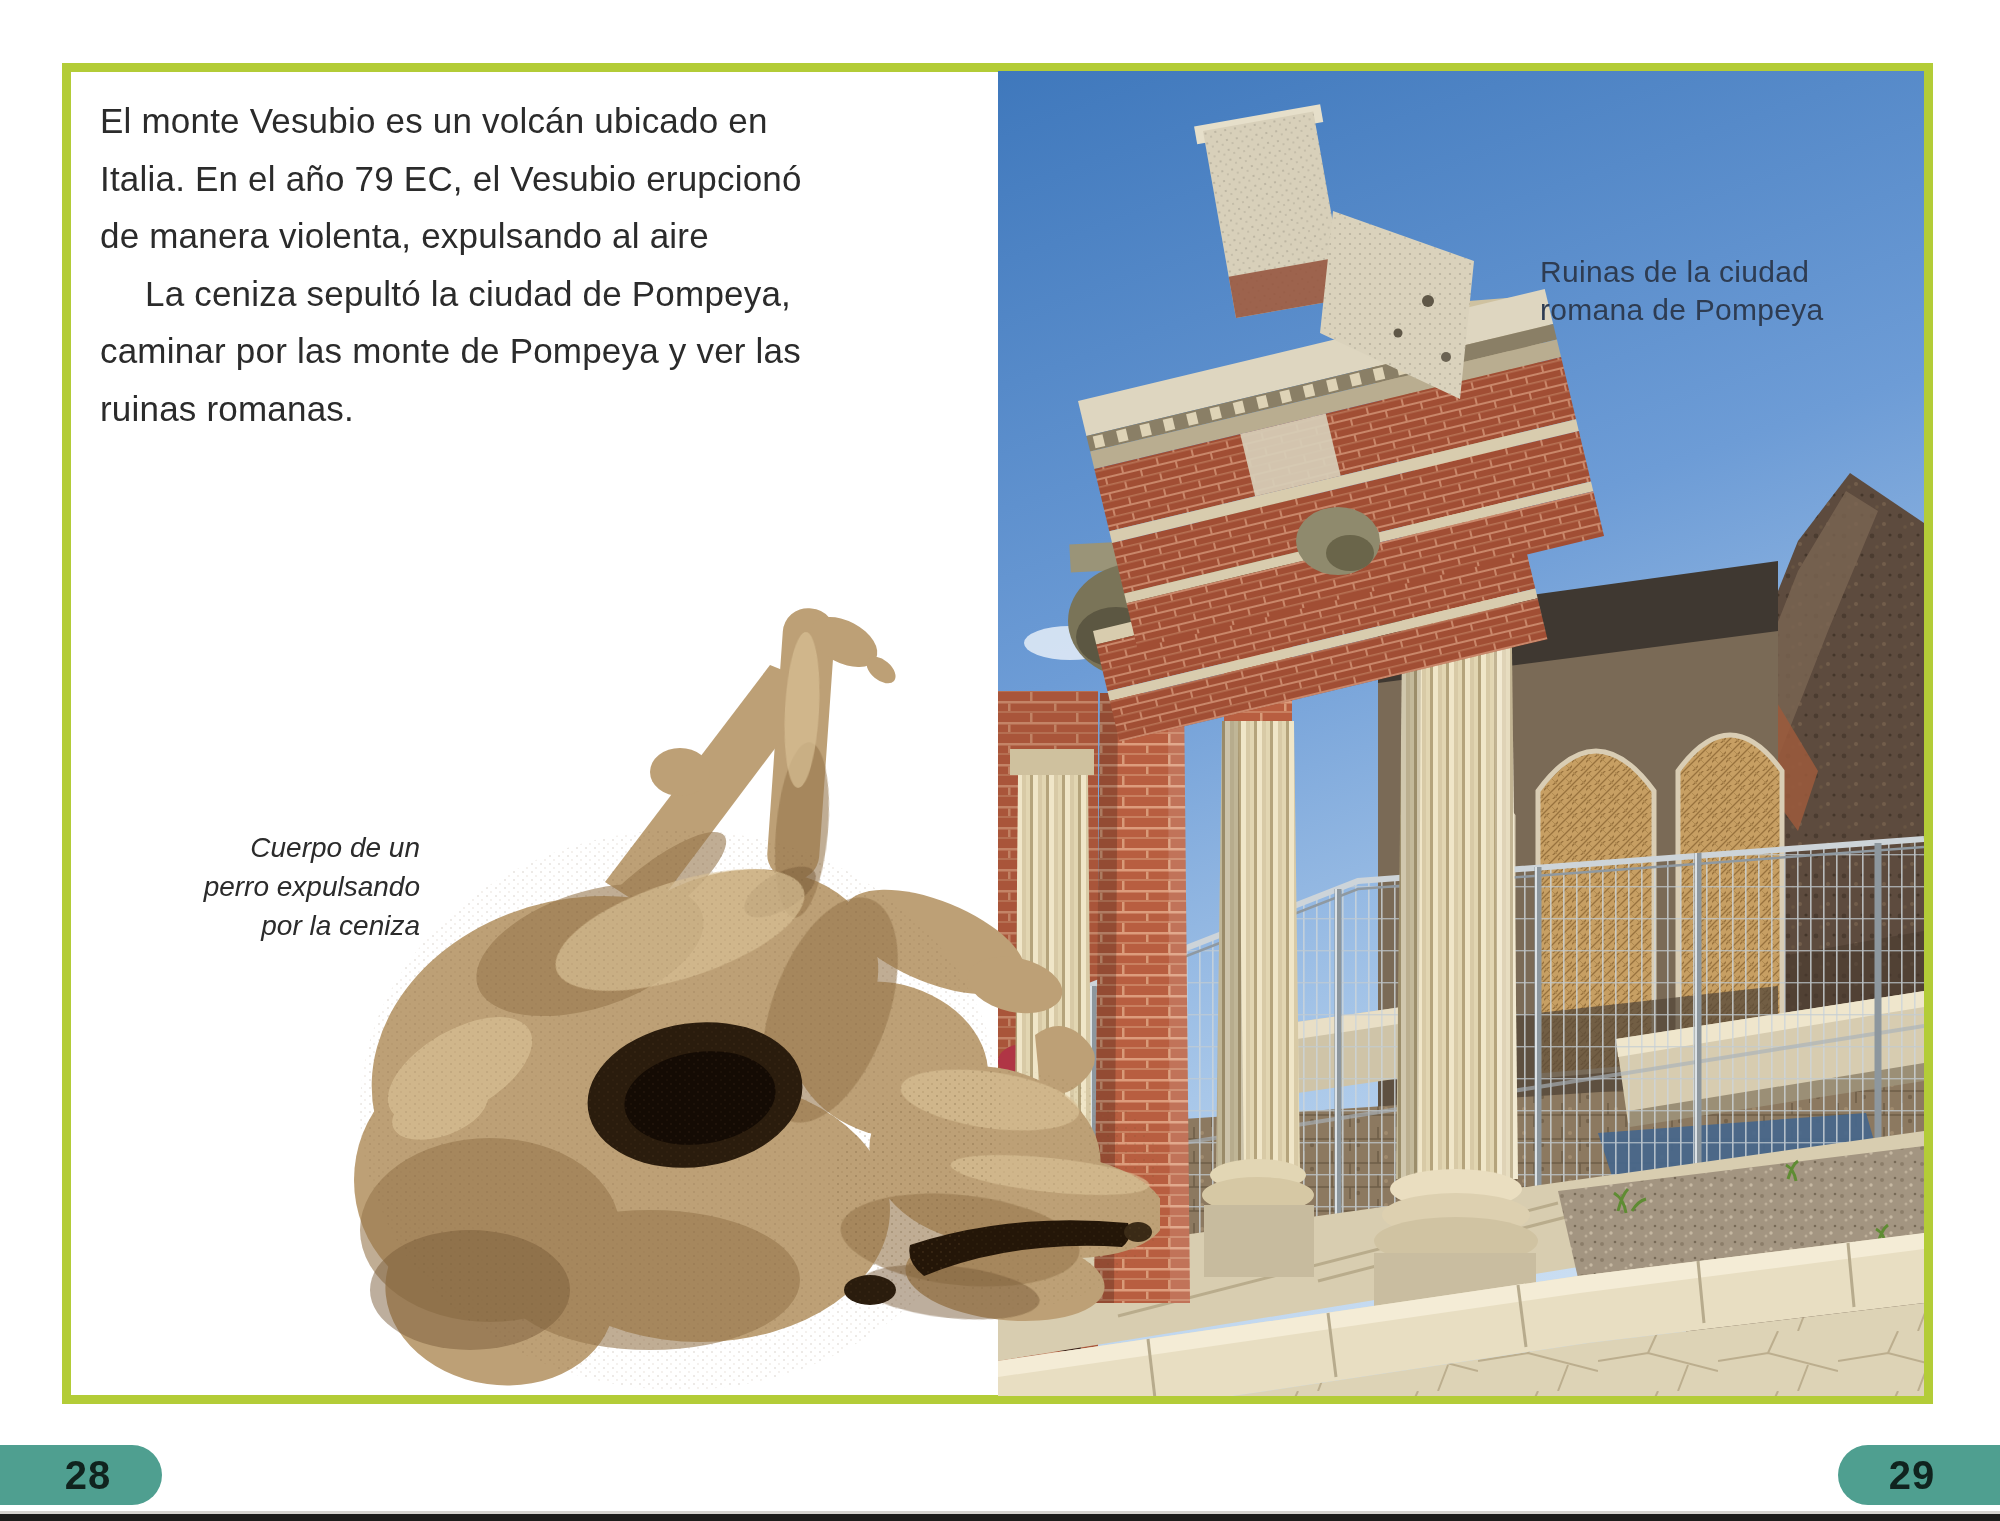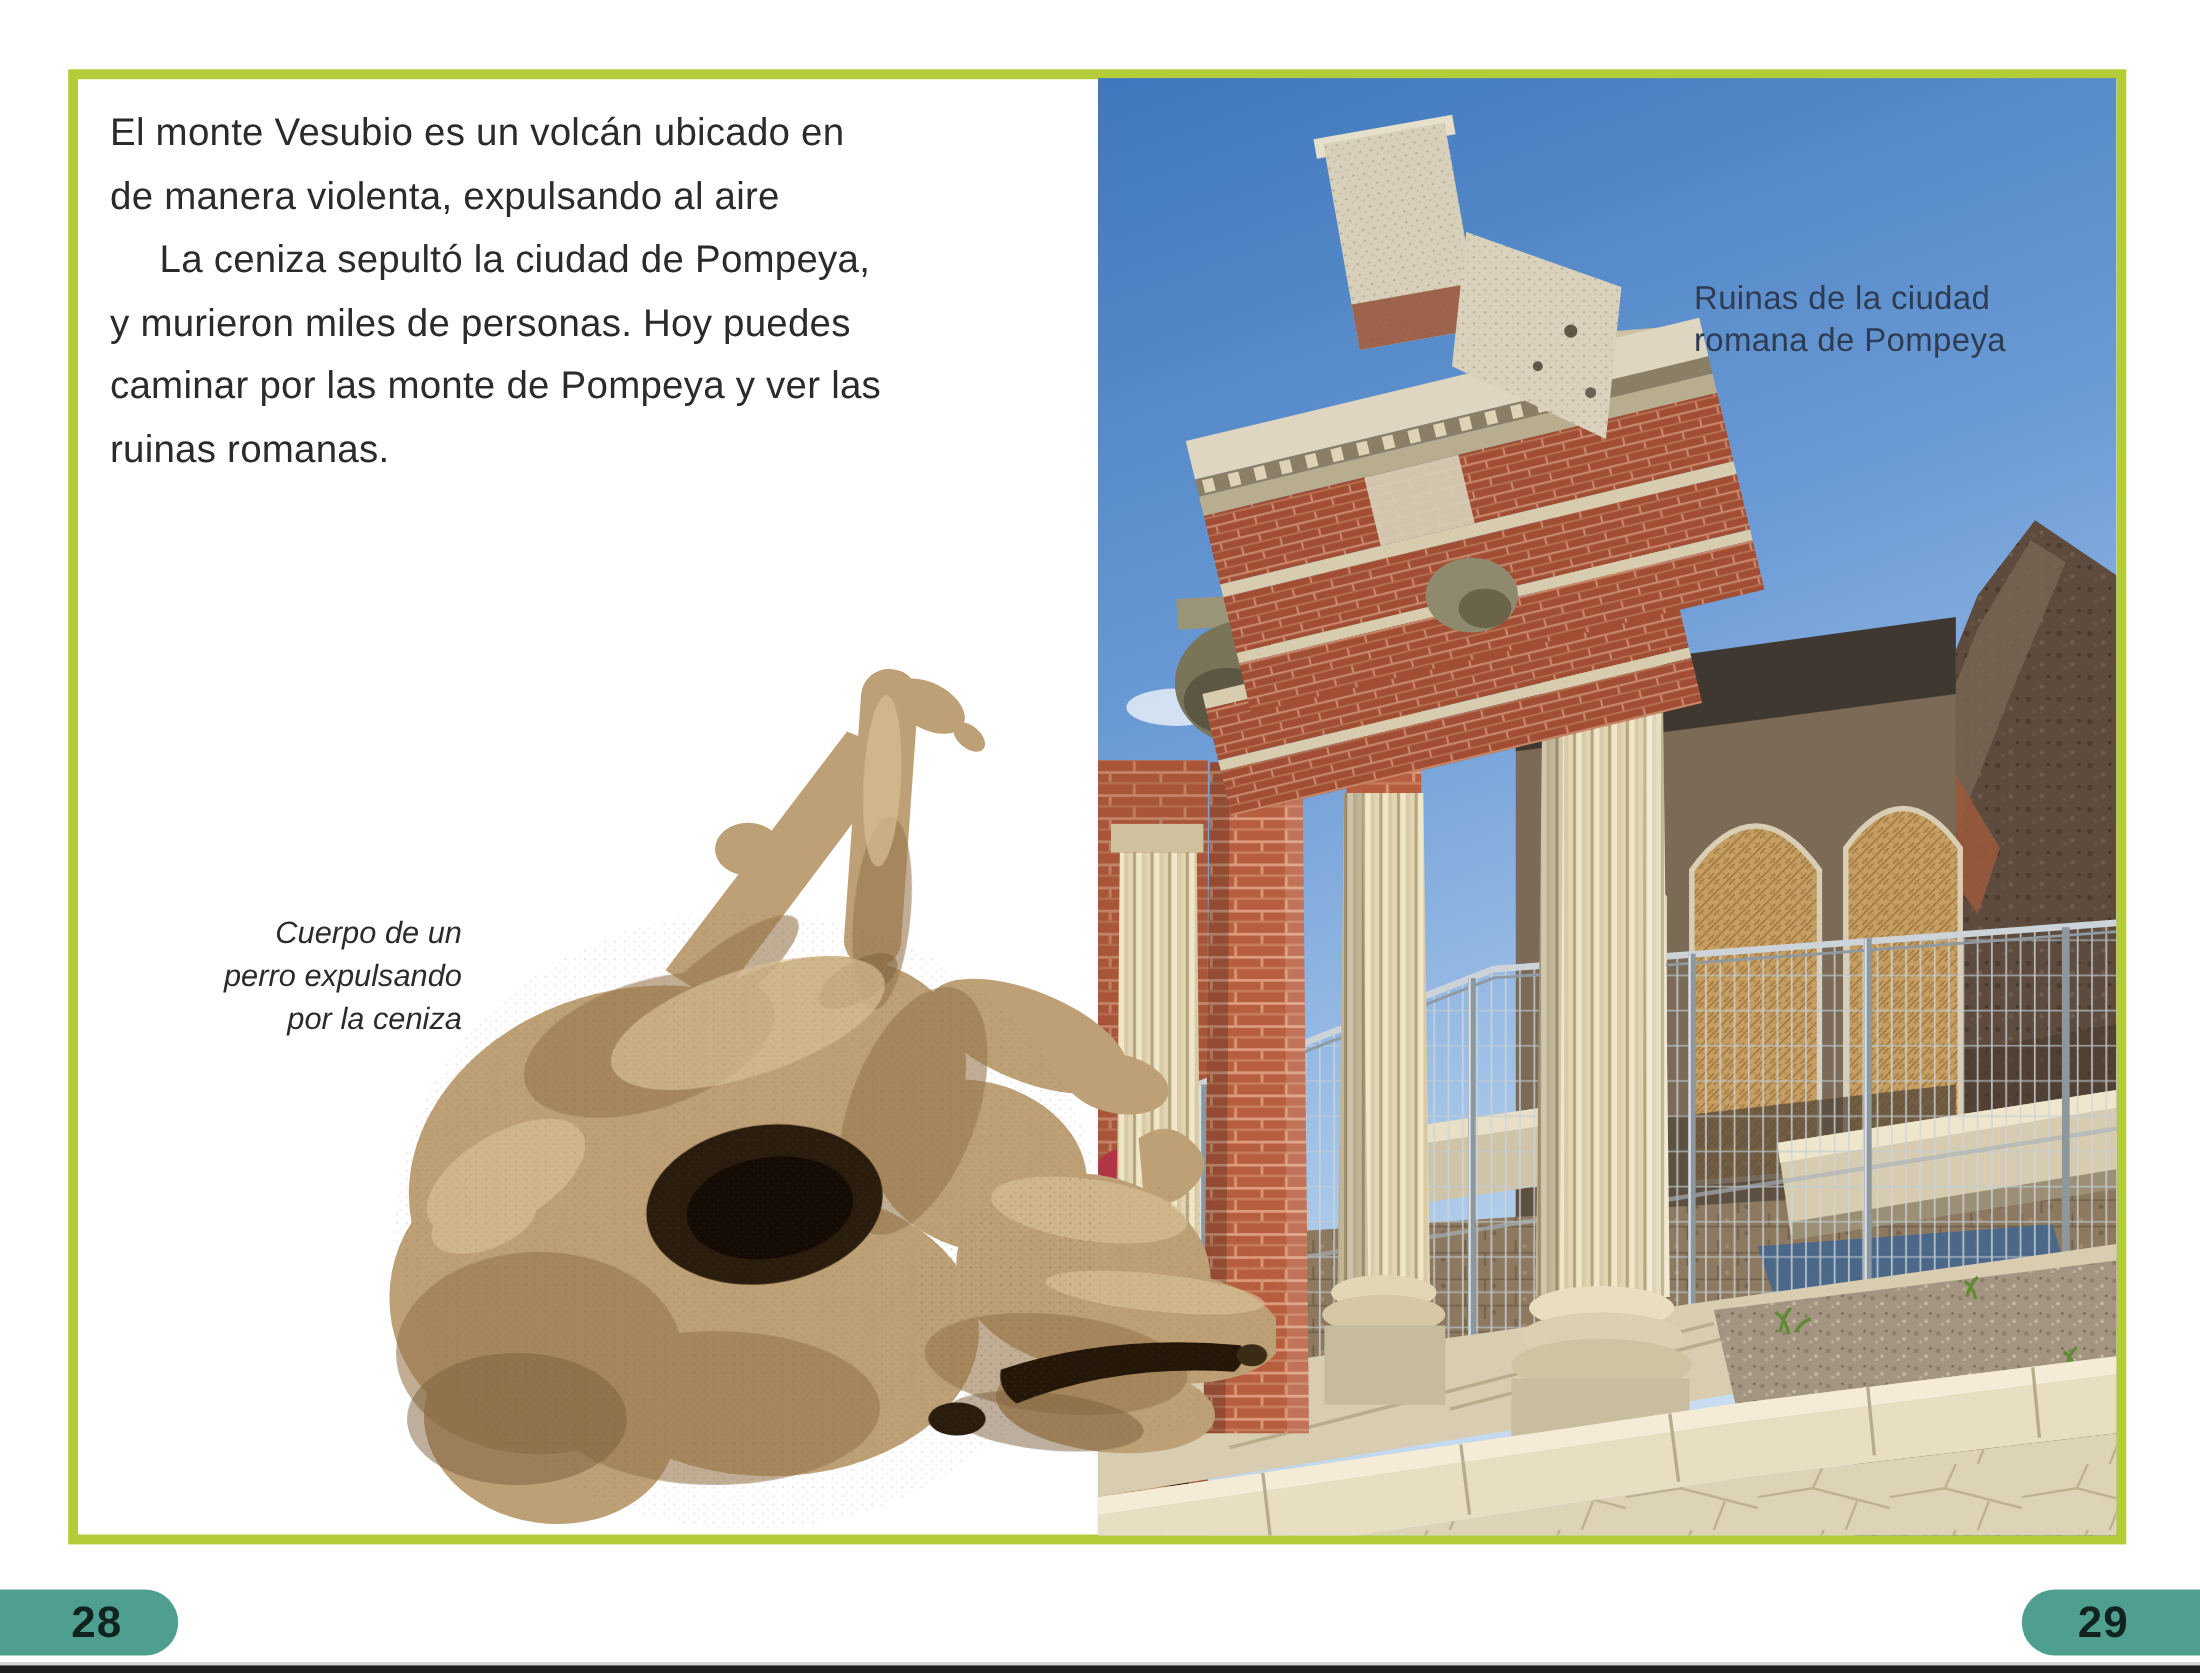--- a/index.html
+++ b/index.html
@@ -48,23 +48,23 @@
   .page-edge-light{position:absolute;left:0;bottom:7px;width:100%;height:3px;background:#d6d4d0;z-index:13;}
   .page-edge-dark{position:absolute;left:0;bottom:0;width:100%;height:7px;background:#1d1d1b;z-index:13;}
 </style>
 </head>
 <body>
 
 <div class="frame"></div>
 
 <div class="body-text">
   <div class="line">El monte Vesubio es un volcán ubicado en</div>
+  <div class="line">Italia. En el año 79 EC, el Vesubio erupcionó</div>
   <div class="line">de manera violenta, expulsando al aire</div>
   <div class="line indent">La ceniza sepultó la ciudad de Pompeya,</div>
-  <div class="line">y murieron miles de personas. Hoy puedes</div>
   <div class="line">caminar por las monte de Pompeya y ver las</div>
   <div class="line">ruinas romanas.</div>
 </div>
 
 <div class="dog-caption">
   <div>Cuerpo de un</div>
   <div>perro expulsando</div>
   <div>por la ceniza</div>
 </div>
 

